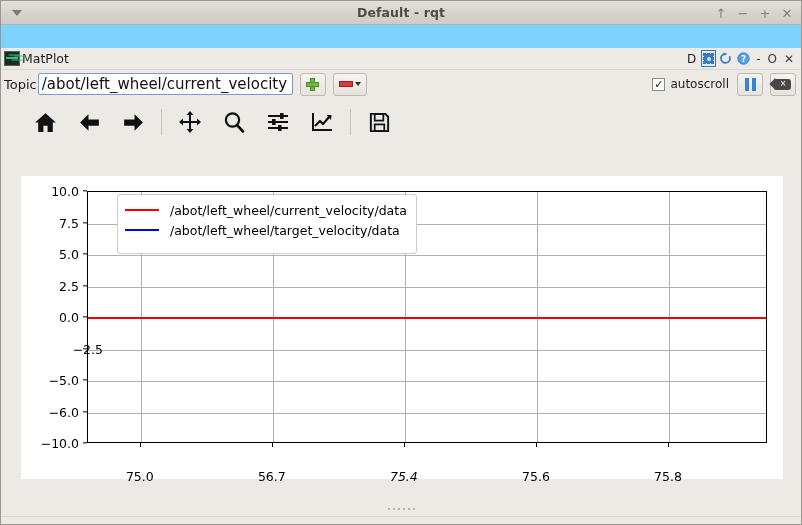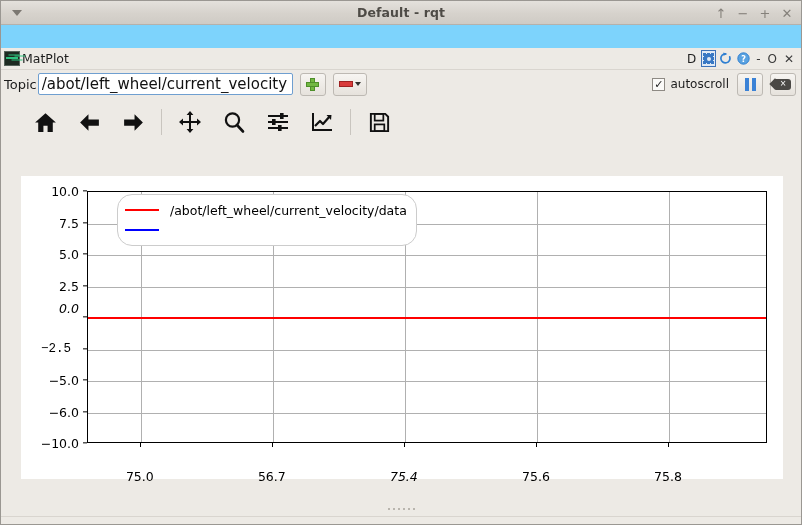--- a/index.html
+++ b/index.html
@@ -391,22 +391,22 @@
     position: absolute;
     width: 1.3px; height: 4px;
     background: #000;
   }
   #legend {
     position: absolute;
     left: 96px;
     top: 18px;
     background: #ffffff;
     border: 1px solid #cccccc;
-    border-radius: 15px;
-    padding: 5px 9px 5px 7px;
+    border-radius: 3px;
+    padding: 5px 9px 13px 7px;
     box-sizing: border-box;
   }
   .legend-row {
     display: flex;
     align-items: center;
     height: 20px;
   }
   .legend-swatch {
     width: 34px;
     height: 2px;
@@ -591,23 +591,23 @@
         </div>
       <div id="tick-layer">
           <div class="ytick-label" style="top: 15px; right: 704px;">10.0</div>
           <div class="ytick-mark" style="top: 15px; left: 62px;"></div>
           <div class="ytick-label" style="top: 46.5px; right: 704px;">7.5</div>
           <div class="ytick-mark" style="top: 46.5px; left: 62px;"></div>
           <div class="ytick-label" style="top: 78px; right: 704px;">5.0</div>
           <div class="ytick-mark" style="top: 78px; left: 62px;"></div>
           <div class="ytick-label" style="top: 109.5px; right: 704px;">2.5</div>
           <div class="ytick-mark" style="top: 109.5px; left: 62px;"></div>
-          <div class="ytick-label" style="top: 132px; right: 704px; font-style: italic;">0.0</div>
+          <div class="ytick-label" style="top: 141px; right: 704px;">0.0</div>
           <div class="ytick-mark" style="top: 141px; left: 62px;"></div>
-          <div class="ytick-label" style="top: 172.5px; right: 712px; font-family: Liberation Mono, monospace;">−2.5</div>
+          <div class="ytick-label" style="top: 172.5px; right: 680px;">−2.5</div>
           <div class="ytick-mark" style="top: 172.5px; left: 62px;"></div>
           <div class="ytick-label" style="top: 204px; right: 704px;">−5.0</div>
           <div class="ytick-mark" style="top: 204px; left: 62px;"></div>
           <div class="ytick-label" style="top: 235.5px; right: 704px;">−6.0</div>
           <div class="ytick-mark" style="top: 235.5px; left: 62px;"></div>
           <div class="ytick-label" style="top: 267px; right: 704px;">−10.0</div>
           <div class="ytick-mark" style="top: 267px; left: 62px;"></div>
           <div class="xtick-label" style="left: 118.816px; top: 275px;">75.0</div>
           <div class="xtick-mark" style="left: 118.816px; top: 267px;"></div>
           <div class="xtick-label" style="left: 250.854px; top: 275px;">56.7</div>
@@ -619,20 +619,21 @@
           <div class="xtick-label" style="left: 646.971px; top: 275px;">75.8</div>
           <div class="xtick-mark" style="left: 646.971px; top: 267px;"></div>
         </div>
       <div id="legend">
         <div class="legend-row">
           <span class="legend-swatch" id="sw0" style="background: rgb(255, 0, 0);"></span>
           <span class="legend-text">/abot/left_wheel/current_velocity/data</span>
         </div>
         <div class="legend-row">
           <span class="legend-swatch" id="sw1" style="background: rgb(0, 0, 255);"></span>
+          <span class="legend-text">/abot/left_wheel/target_velocity/data</span>
         </div>
       </div>
     </div>
 
     <div id="splitter">
       <span class="split-dot"></span>
         <span class="split-dot"></span>
         <span class="split-dot"></span>
       <span class="split-dot"></span>
         <span class="split-dot"></span>

